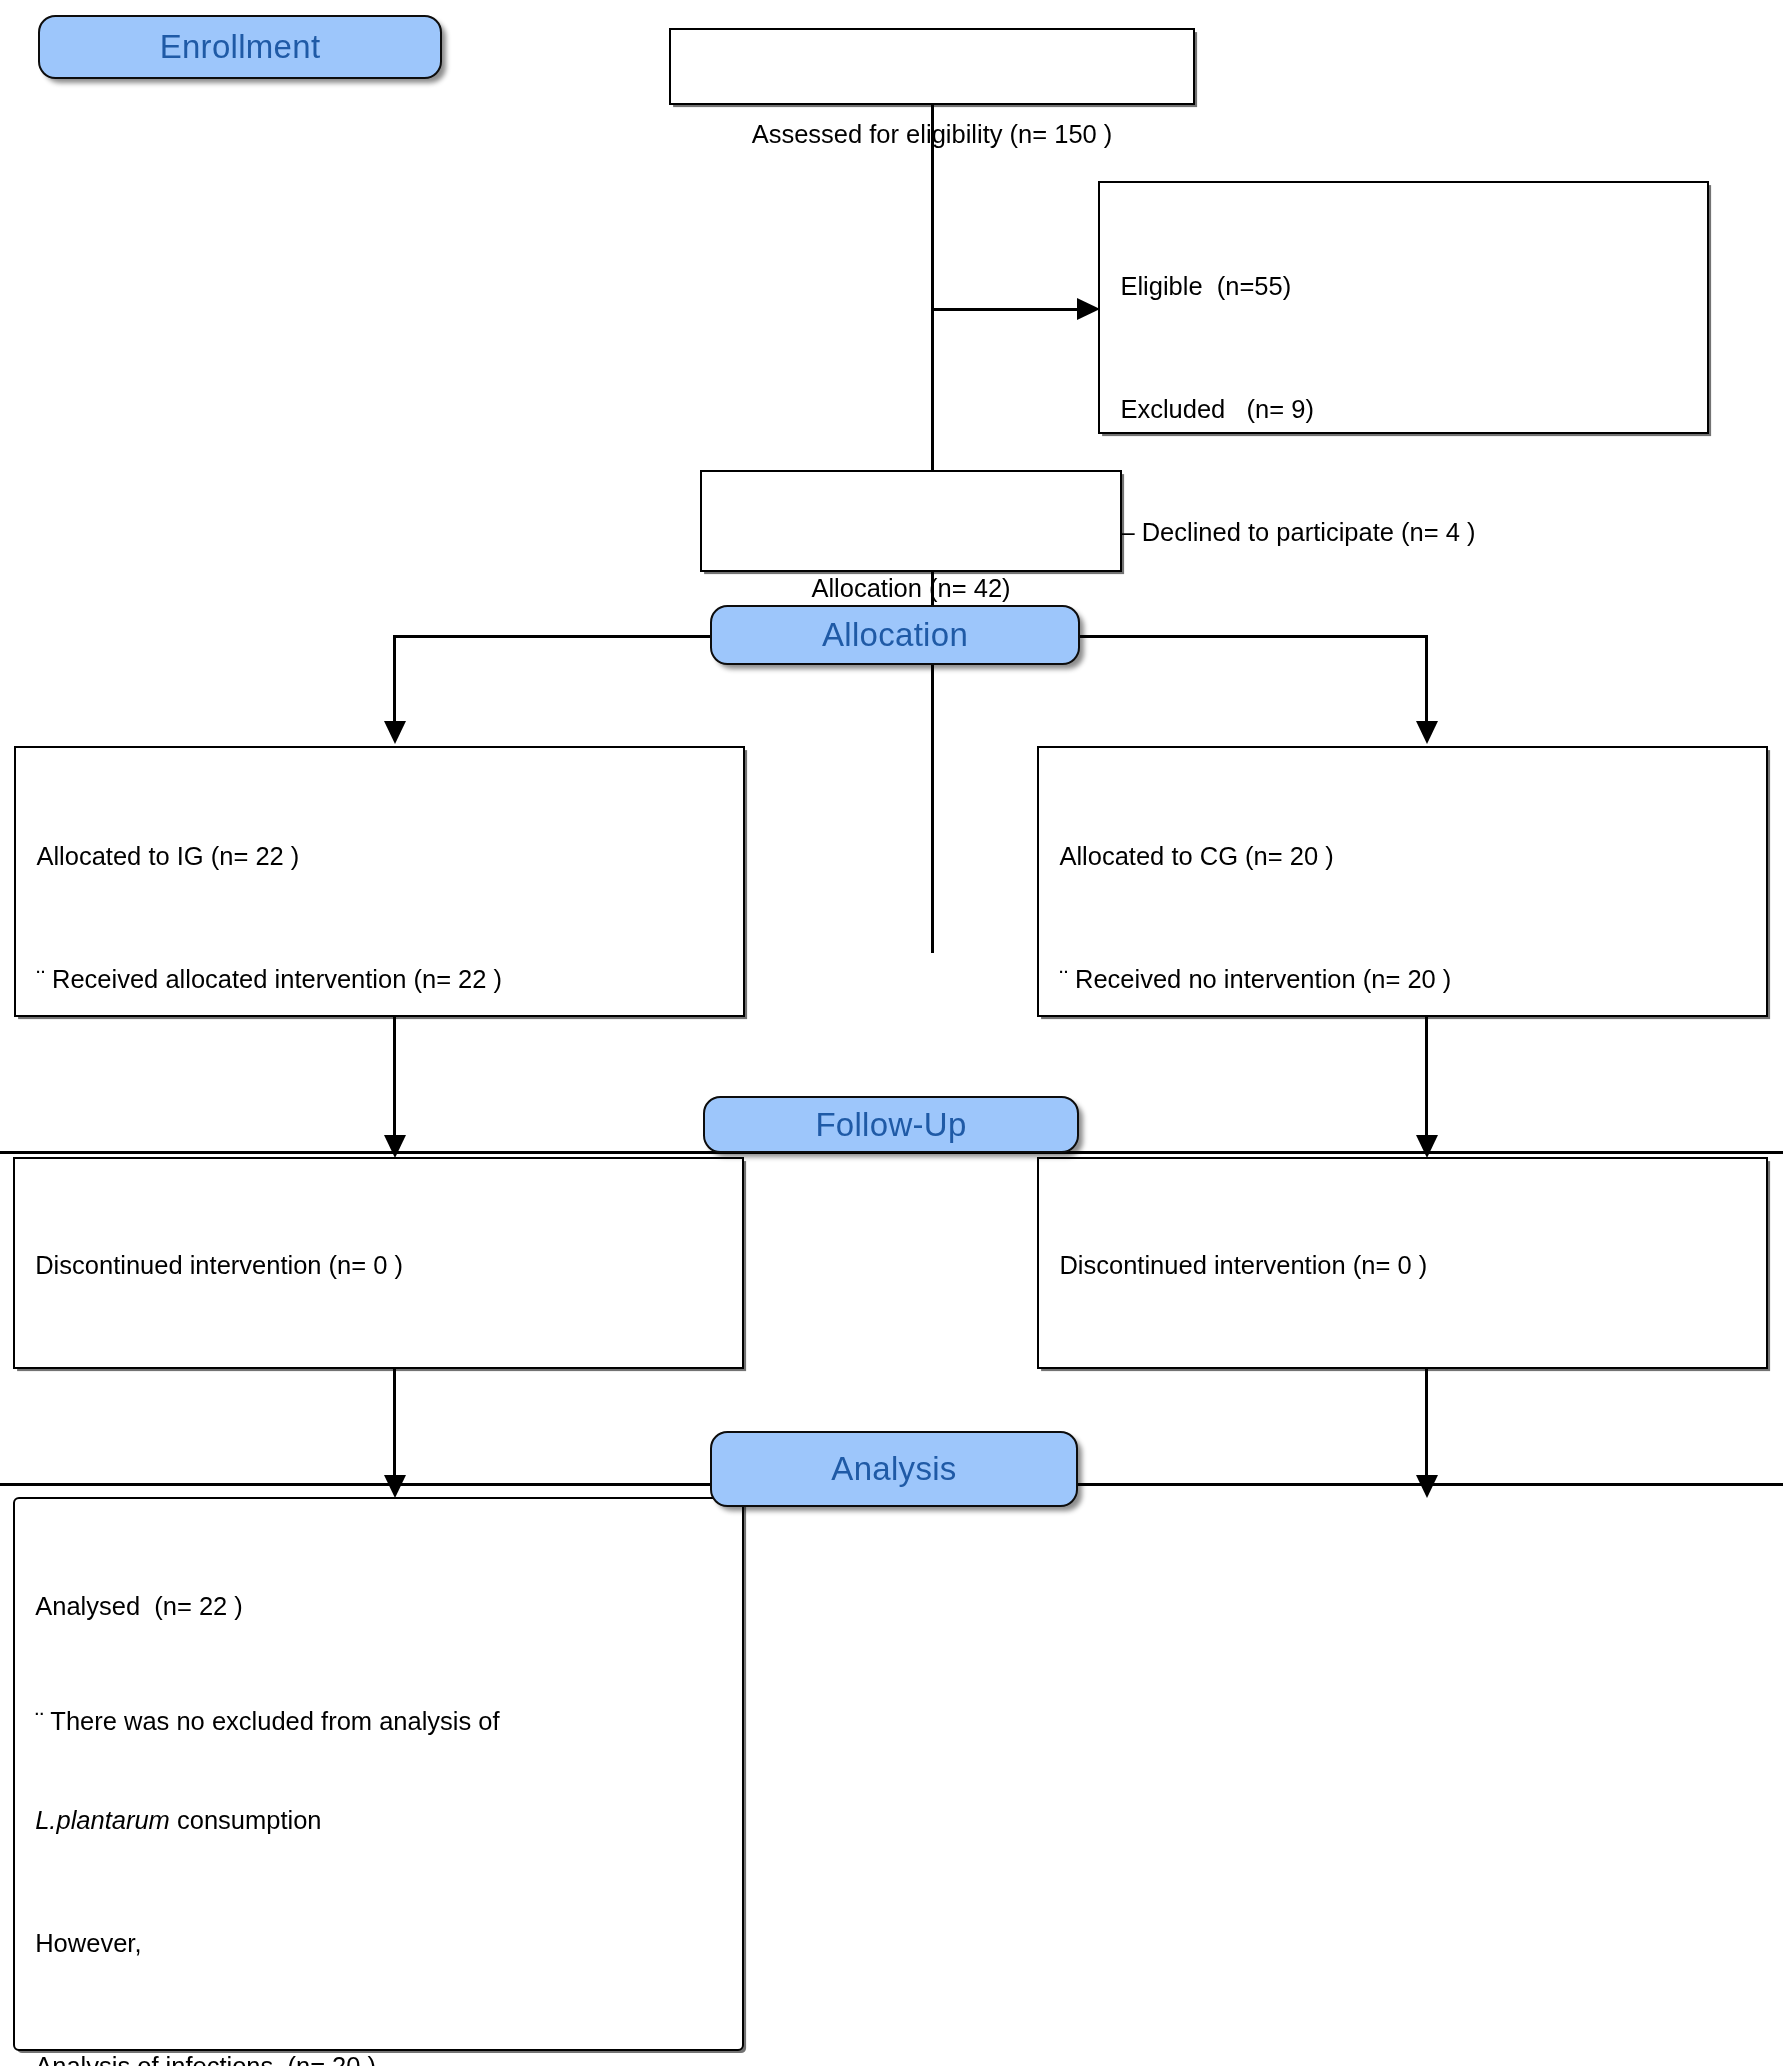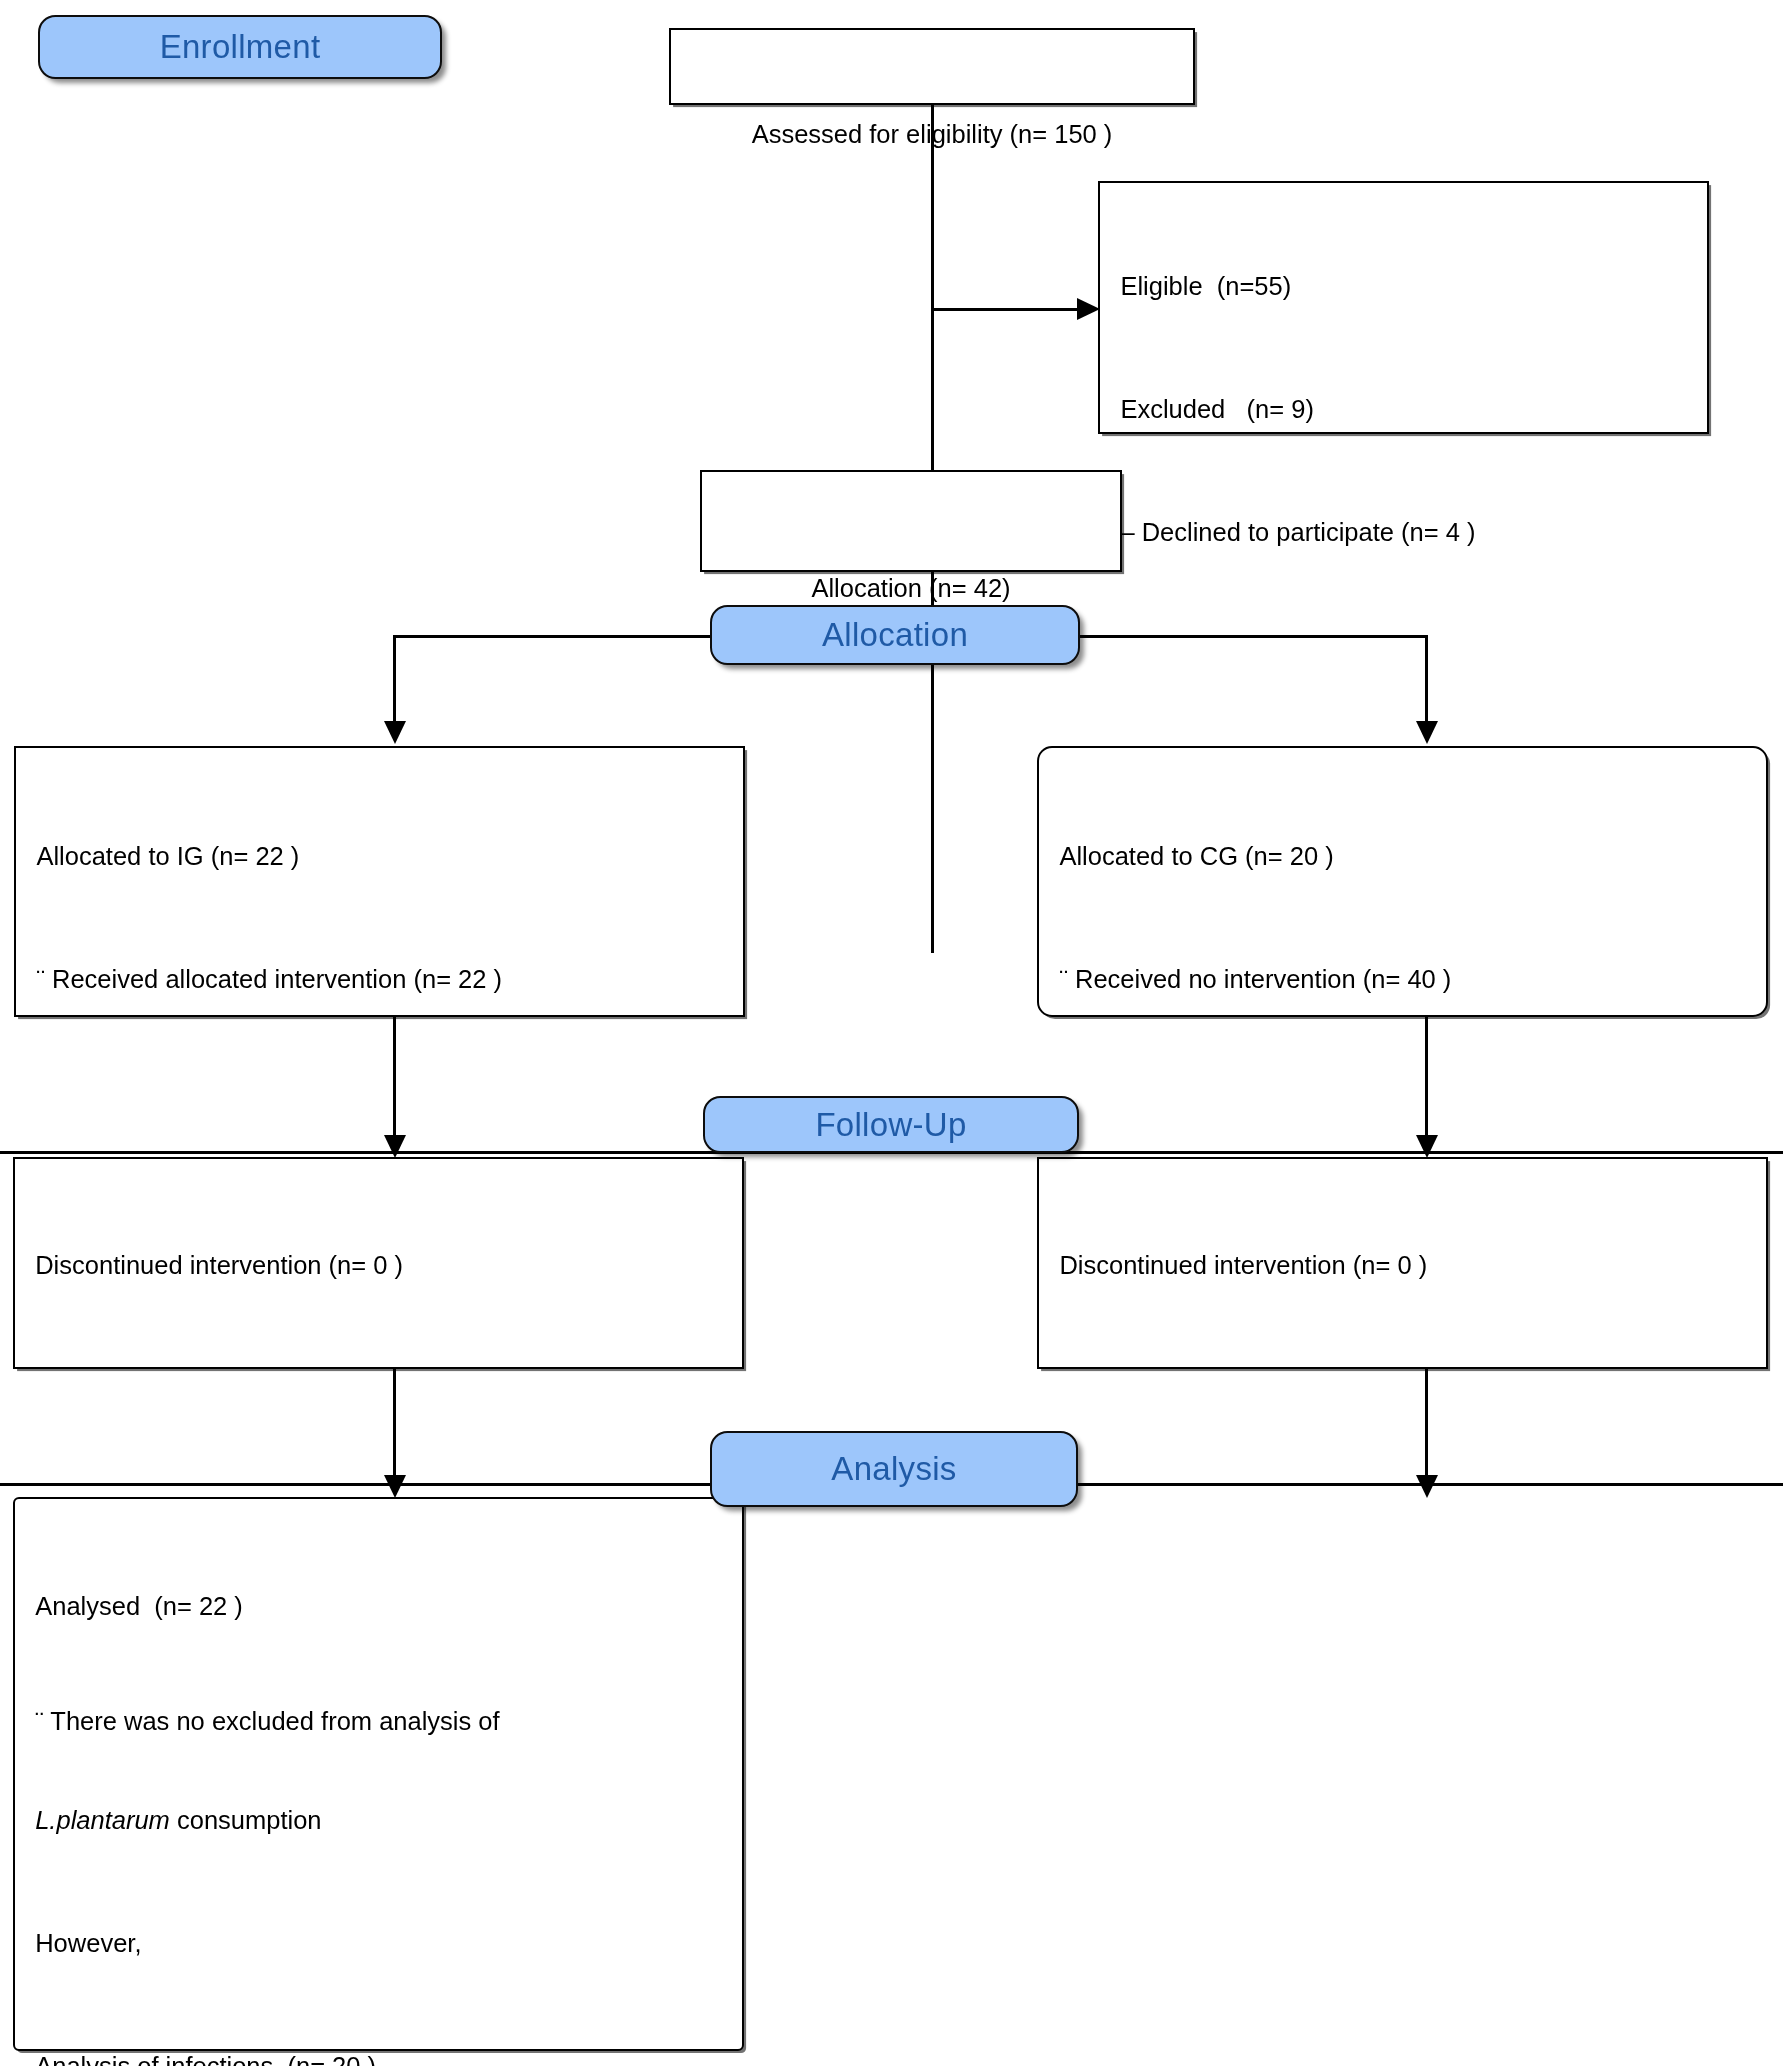--- a/index.html
+++ b/index.html
@@ -115,24 +115,24 @@
     <span>Allocation</span>
   </div>
 
   <div class="node" style="left:14px;top:746px;width:731px;height:271px;">
     <div class="txt" style="top:25.5px;">
       <span class="ln">Allocated to IG (n= 22 )</span>
       <span class="ln gap"><span class="bullet">¨</span> <span>Received allocated intervention (n= 22 )</span></span>
     </div>
   </div>
 
-  <div class="node" style="left:1037px;top:746px;width:731px;height:271px;border-radius:15px;">
+  <div class="node" style="left:1037px;top:746px;width:731px;height:271px;">
     <div class="txt" style="top:25.5px;">
       <span class="ln">Allocated to CG (n= 20 )</span>
-      <span class="ln gap"><span class="bullet">¨</span> <span>Received no intervention (n= 40 )</span></span>
+      <span class="ln gap"><span class="bullet">¨</span> <span>Received no intervention (n= 20 )</span></span>
     </div>
   </div>
 
   <div class="vline" style="left:393px;top:1017px;height:123px;"></div>
   <div class="arrow-down" style="left:384px;top:1135px;"></div>
   <div class="vline" style="left:1425px;top:1017px;height:123px;"></div>
   <div class="arrow-down" style="left:1416px;top:1135px;"></div>
   <div class="hline" style="left:0px;top:1151px;width:1783px;"></div>
 
   <div class="badge" style="left:703px;top:1096px;width:376px;height:57px;">

